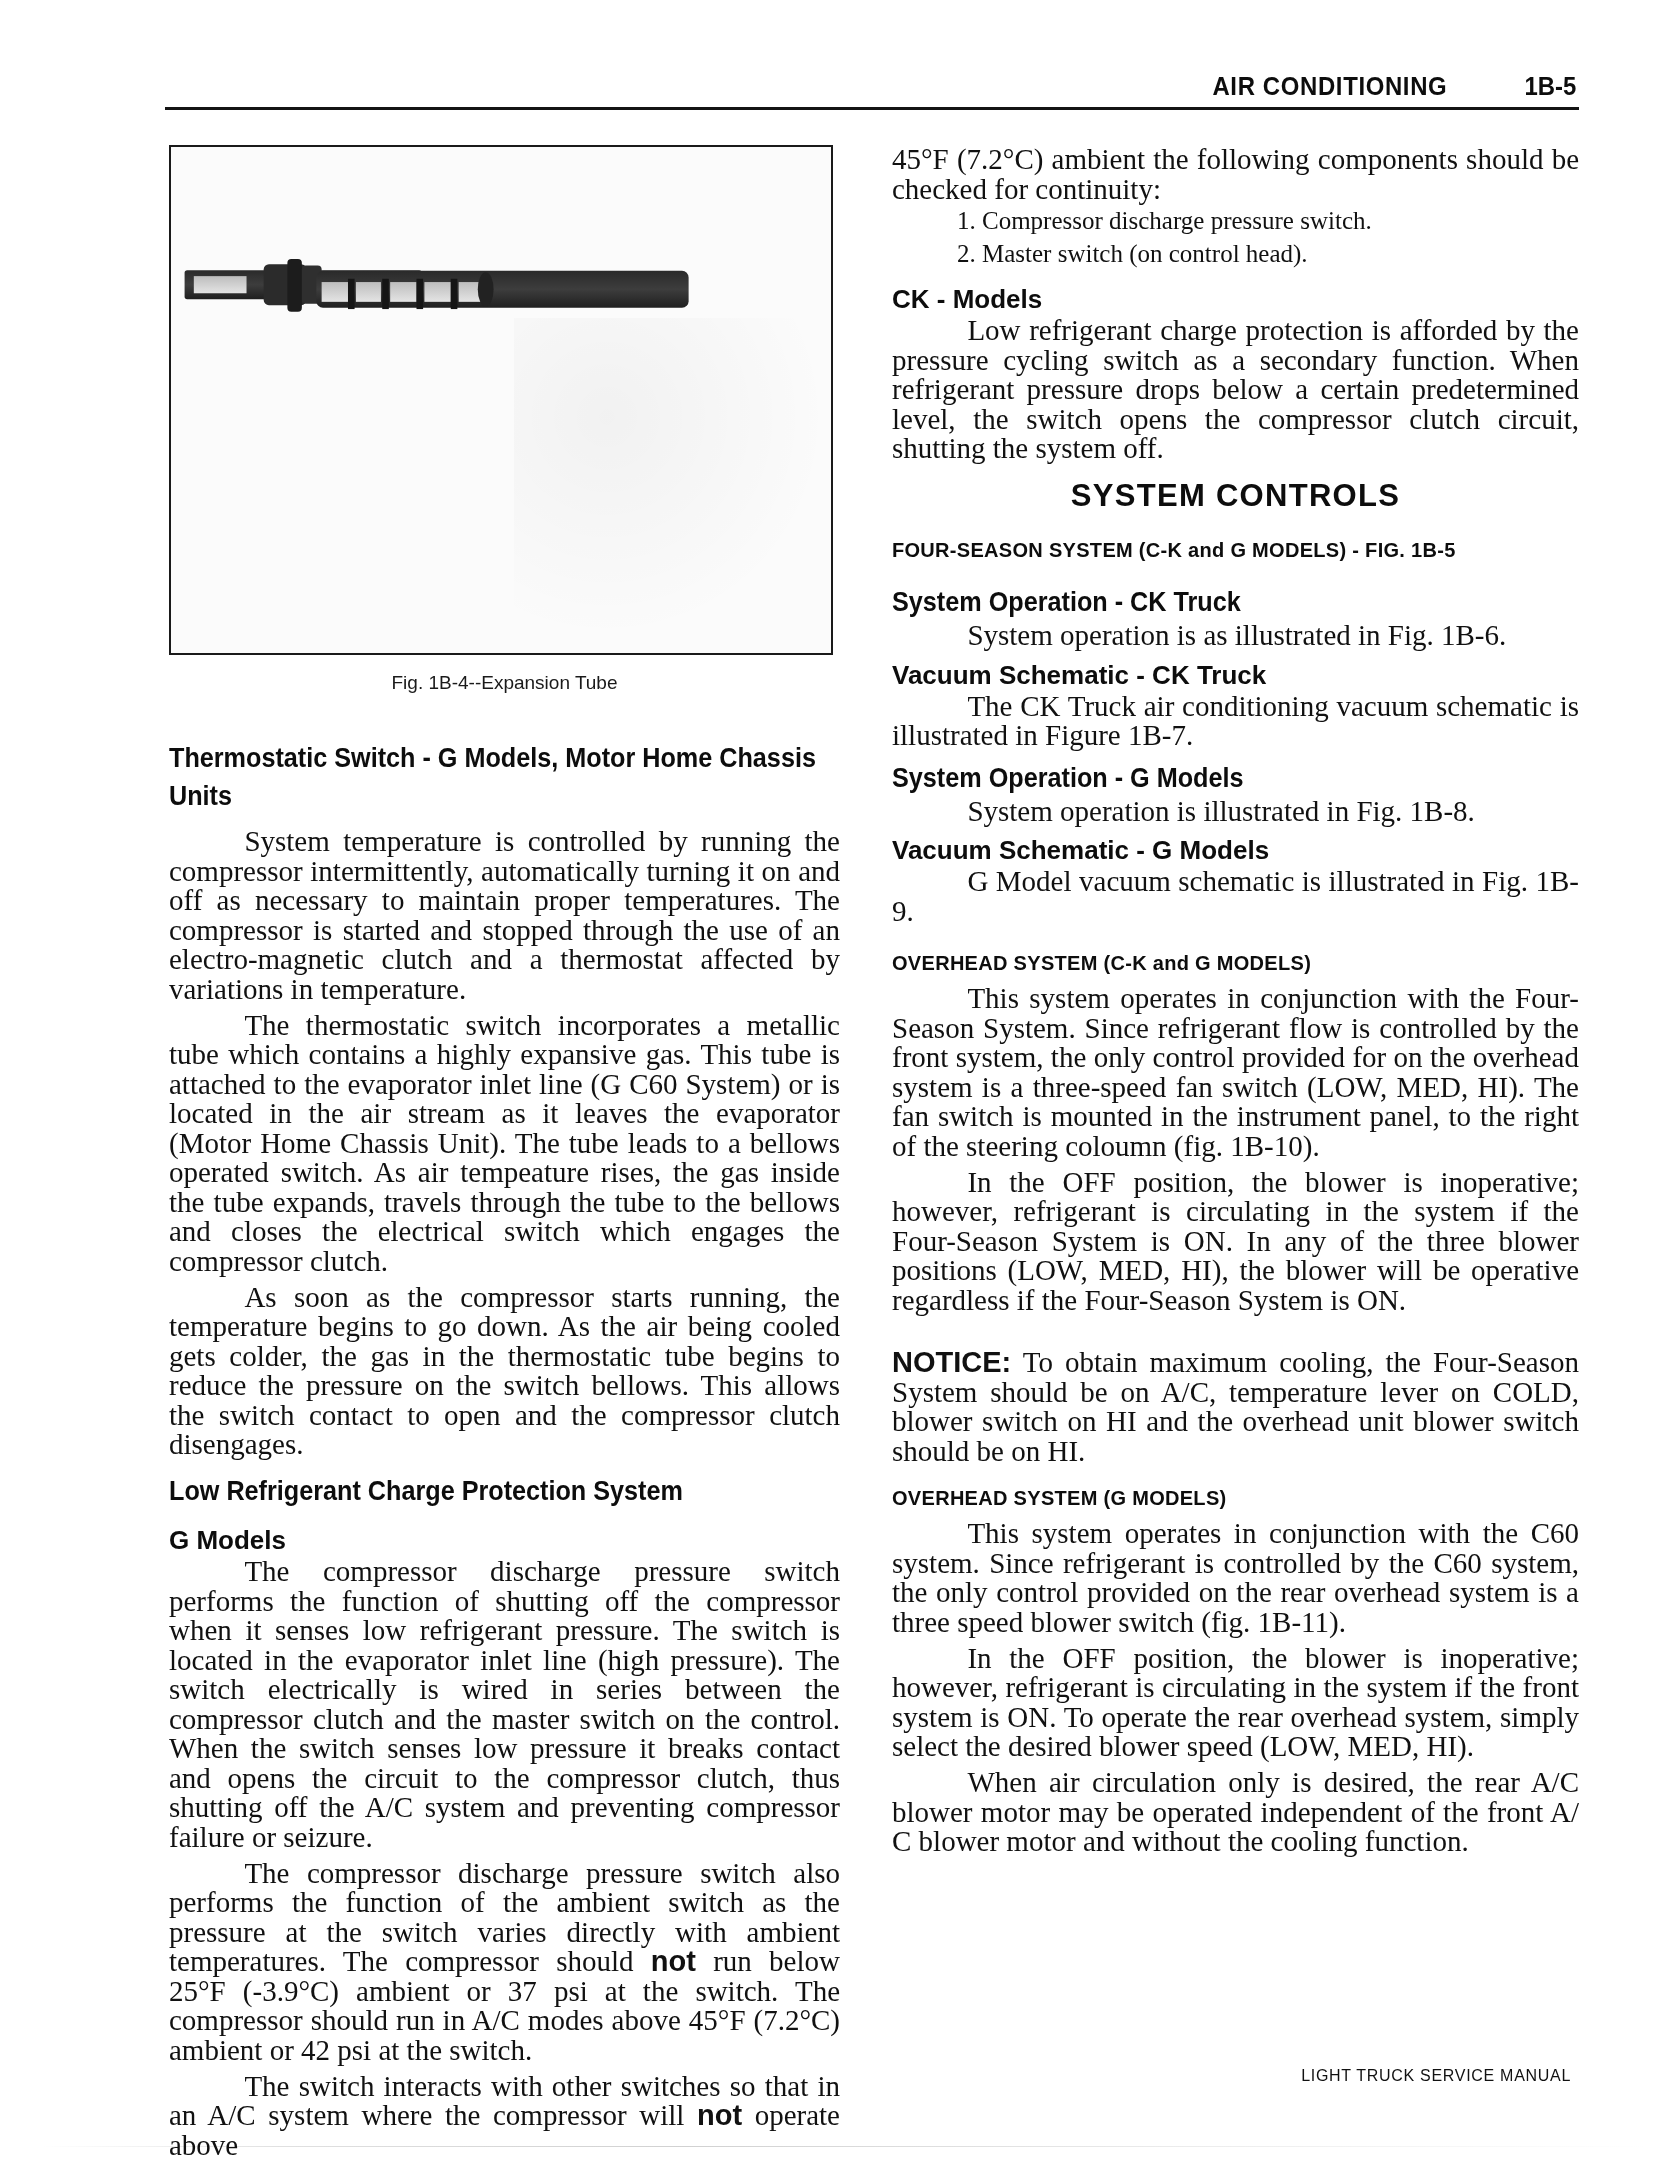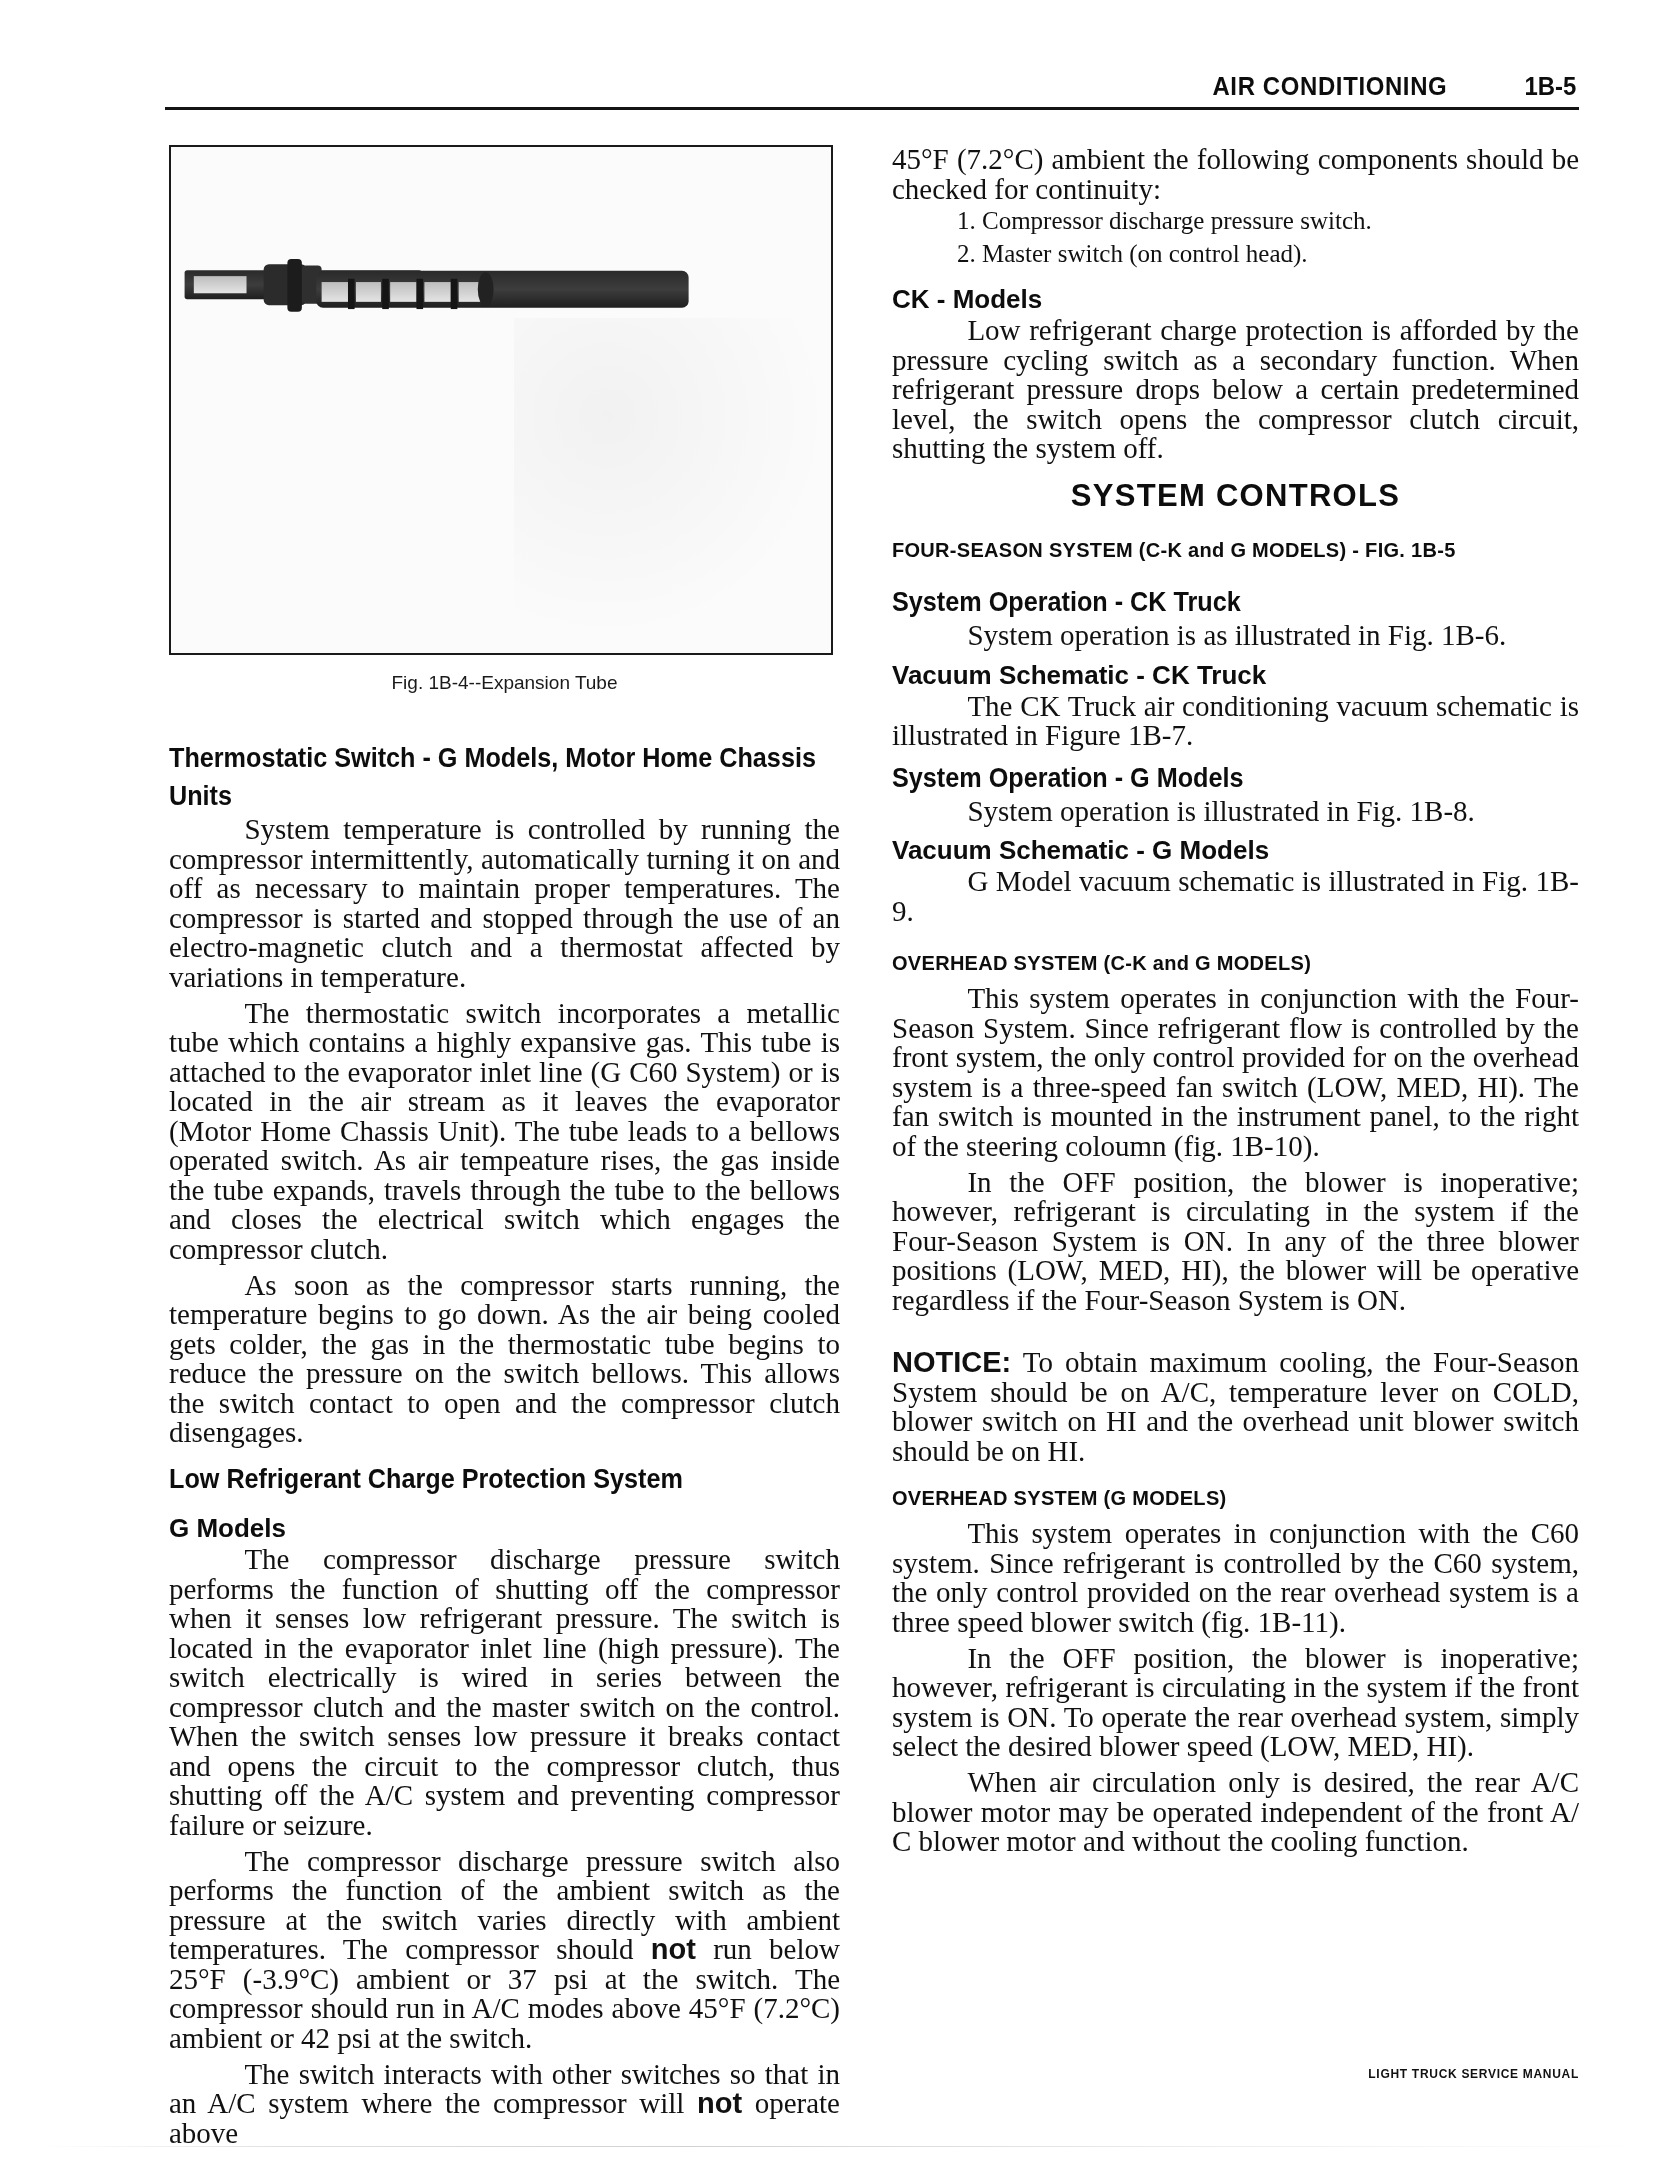--- a/index.html
+++ b/index.html
@@ -60,23 +60,23 @@
     background: radial-gradient(circle at 30% 30%, rgba(0,0,0,0.04), rgba(0,0,0,0) 70%);
   }
   .caption {
     margin-top: 17px; text-align: center;
     font-family: "Liberation Sans", "DejaVu Sans", sans-serif; font-size: 19px; color: #1a1a1a;
   }
   .bold-sans { font-family: "Liberation Sans", "DejaVu Sans", sans-serif; font-weight: bold; }
   .notice { margin-left: 56px; text-indent: 0 !important; }
 
   .footer {
-    position: absolute; right: 100px; top: 2067px;
-    font-family: "Liberation Sans", "DejaVu Sans", sans-serif; font-weight: bold;
-    font-size: 12px; letter-spacing: 0.7px; color: #111111;
+    position: absolute; right: 108px; top: 2067px;
+    font-family: "Liberation Sans", "DejaVu Sans", sans-serif; font-weight: normal;
+    font-size: 16px; letter-spacing: 0.7px; color: #111111;
   }
   .scanline {
     position: absolute; left: 40px; top: 2146px; width: 1615px; height: 1.3px;
     background: linear-gradient(90deg, rgba(0,0,0,0) 0%, rgba(0,0,0,0.12) 15%, rgba(0,0,0,0.18) 40%, rgba(0,0,0,0.08) 70%, rgba(0,0,0,0) 100%);
   }
 </style>
 </head>
 <body>
 
 <div class="header">
@@ -120,21 +120,21 @@
       <rect x="320" y="200" width="10" height="46" fill="#151515"></rect>
       <rect x="372" y="200" width="10" height="46" fill="#151515"></rect>
       <rect x="424" y="200" width="10" height="46" fill="#151515"></rect>
 
       <ellipse cx="477" cy="216" rx="12" ry="26" fill="#222222"></ellipse>
     </svg>
   </div>
   <div class="caption">Fig. 1B-4--Expansion Tube</div>
 
   <h2 class="h-sans h-sub wrap" style="margin-top:45px;">Thermostatic Switch - G Models, Motor Home Chassis Units</h2>
-  <p class="body" style="margin-top:0;">System temperature is controlled by running the compressor intermittently, automatically turning it on and off as necessary to maintain proper temperatures. The compressor is started and stopped through the use of an electro-magnetic clutch and a thermostat affected by variations in temperature.</p>
+  <p class="body" style="margin-top:12px;">System temperature is controlled by running the compressor intermittently, automatically turning it on and off as necessary to maintain proper temperatures. The compressor is started and stopped through the use of an electro-magnetic clutch and a thermostat affected by variations in temperature.</p>
   <p class="body">The thermostatic switch incorporates a metallic tube which contains a highly expansive gas. This tube is attached to the evaporator inlet line (G C60 System) or is located in the air stream as it leaves the evaporator (Motor Home Chassis Unit). The tube leads to a bellows operated switch. As air tempeature rises, the gas inside the tube expands, travels through the tube to the bellows and closes the electrical switch which engages the compressor clutch.</p>
   <p class="body">As soon as the compressor starts running, the temperature begins to go down. As the air being cooled gets colder, the gas in the thermostatic tube begins to reduce the pressure on the switch bellows. This allows the switch contact to open and the compressor clutch disengages.</p>
 
   <h2 class="h-sans h-sub" style="margin-top:12px;">Low Refrigerant Charge Protection System</h2>
   <h3 class="h-sans h-minor" style="margin-top:14.5px;">G Models</h3>
   <p class="body">The compressor discharge pressure switch performs the function of shutting off the compressor when it senses low refrigerant pressure. The switch is located in the evaporator inlet line (high pressure). The switch electrically is wired in series between the compressor clutch and the master switch on the control. When the switch senses low pressure it breaks contact and opens the circuit to the compressor clutch, thus shutting off the A/C system and preventing compressor failure or seizure.</p>
   <p class="body"><span>The compressor discharge pressure switch also performs the function of the ambient switch as the pressure at the switch varies directly with ambient temperatures. The compressor should </span><span class="bold-sans">not</span><span> run below 25°F (-3.9°C) ambient or 37 psi at the switch. The compressor should run in A/C modes above 45°F (7.2°C) ambient or 42 psi at the switch.</span></p>
   <p class="body"><span>The switch interacts with other switches so that in an A/C system where the compressor will </span><span class="bold-sans">not</span><span> operate above</span></p>
 </div>
 

